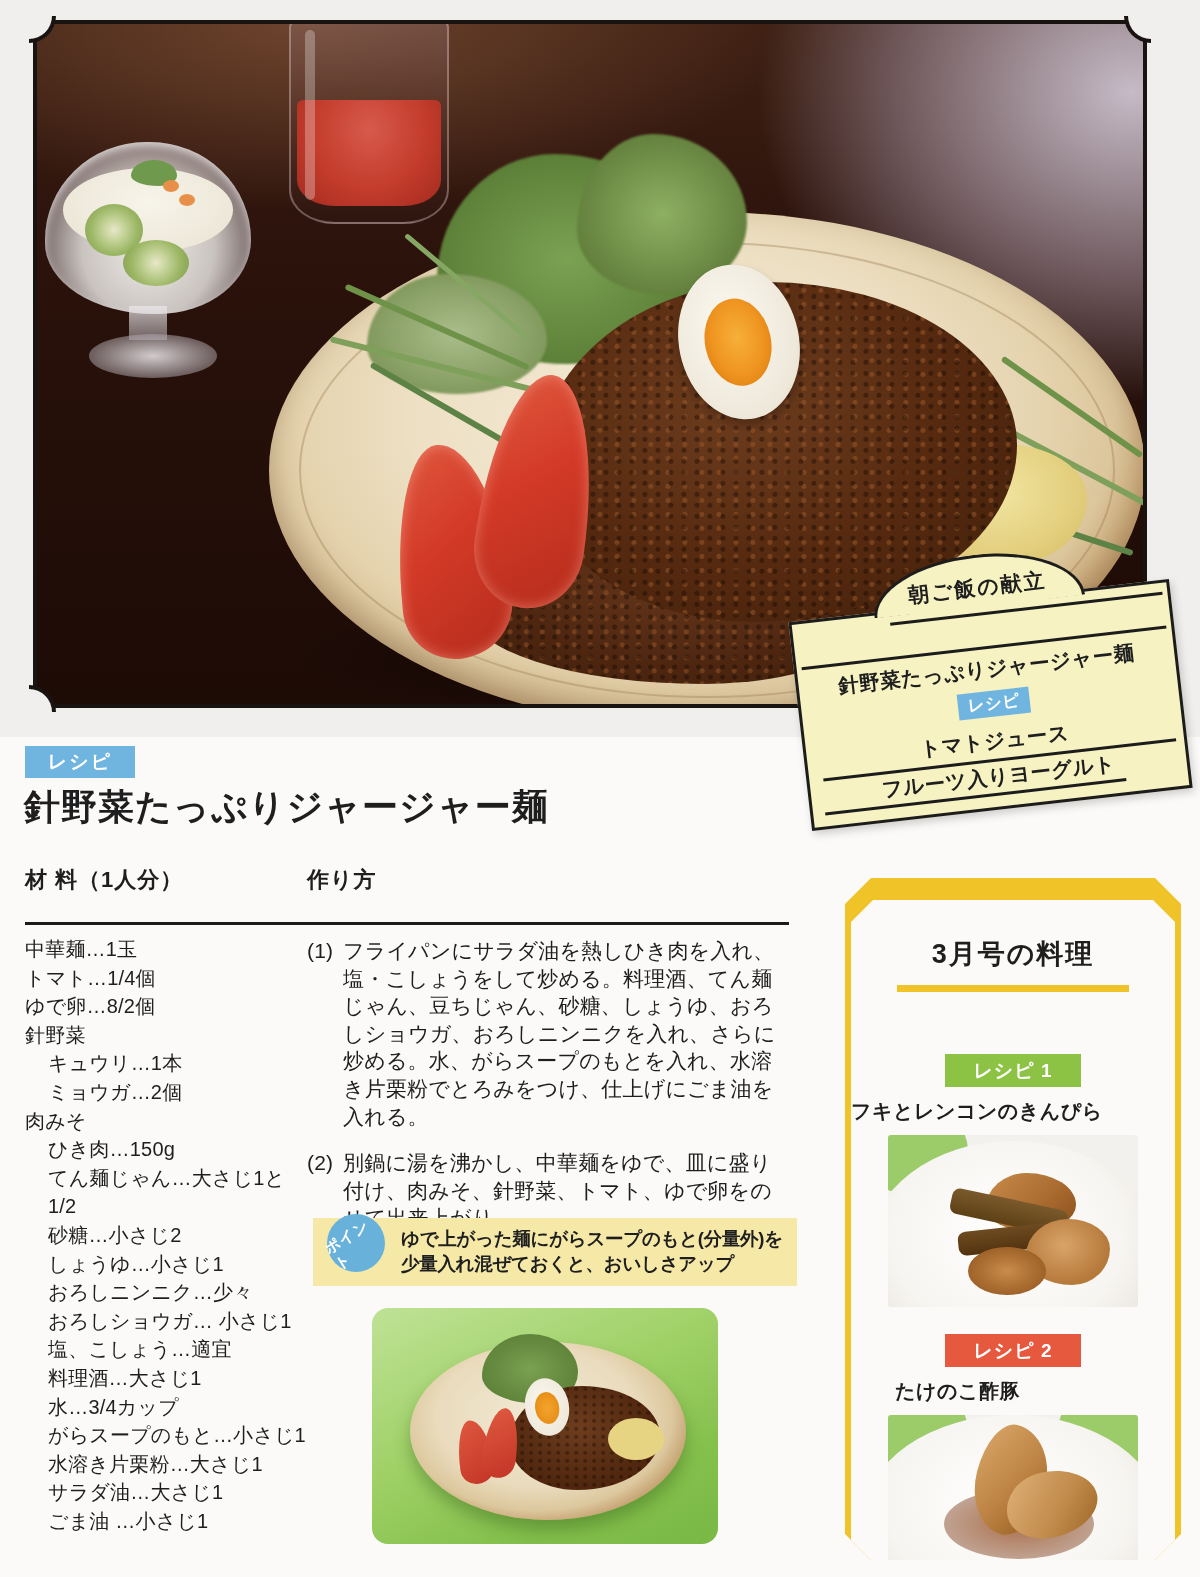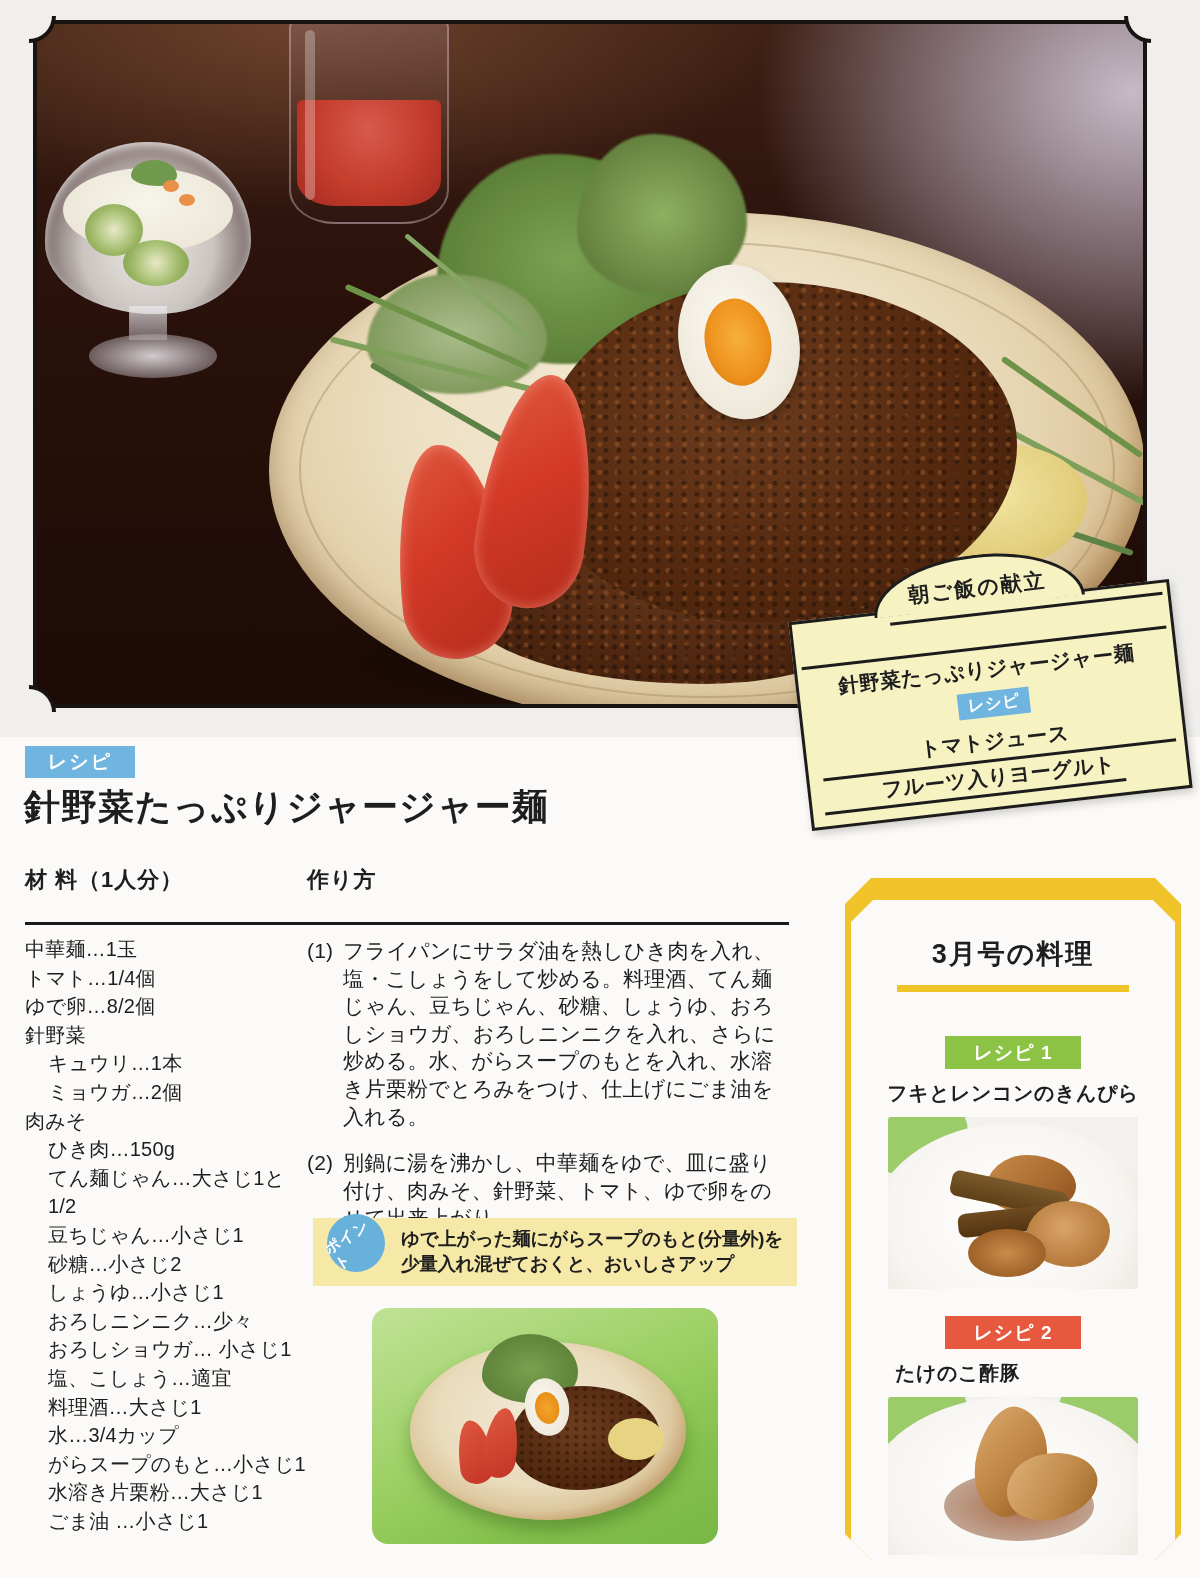--- a/index.html
+++ b/index.html
@@ -135,24 +135,24 @@
 
   
   .issue-outer{position:absolute;left:845px;top:878px;width:336px;height:682px;background:#f0c429;
     clip-path:polygon(26px 0,310px 0,336px 26px,336px 656px,310px 682px,26px 682px,0 656px,0 26px);}
   .issue-inner{position:absolute;left:6px;top:22px;width:324px;height:670px;background:#fbfaf8;
     clip-path:polygon(22px 0,302px 0,324px 22px,324px 648px,302px 670px,22px 670px,0 648px,0 22px);}
   .issue-title{margin:36px 0 0;text-align:center;font-size:27px;font-weight:bold;letter-spacing:2px;}
   .issue-bar{width:232px;height:7px;background:#f0c429;margin:13px auto 0;}
   .issue-badge{width:136px;height:33px;margin:0 auto;color:#fff;font-size:19px;font-weight:bold;
     text-align:center;line-height:33px;letter-spacing:1px;}
-  .badge-green{background:#8dc344;margin-top:44px;}
+  .badge-green{background:#8dc344;margin-top:62px;}
   .badge-red{background:#e7593f;margin-top:27px;}
   .issue-name{font-size:20px;font-weight:bold;letter-spacing:.5px;margin-top:11px;}
-  .name1{text-align:center;}
+  .name1{}
   .name2{text-align:left;padding-left:44px;}
   .issue-photo{position:relative;width:250px;margin:10px auto 0;border-radius:3px;overflow:hidden;background:#f3f1ee;}
   .iph1{height:172px;}
   .iph2{height:158px;}
   .iph-green-tl{position:absolute;left:-30px;top:-30px;width:110px;height:90px;border-radius:50%;background:#9ccb6a;}
   .iph-green-tr{position:absolute;right:-30px;top:-30px;width:110px;height:90px;border-radius:50%;background:#9ccb6a;}
   .iph-plate{position:absolute;border-radius:50%;background:radial-gradient(ellipse at 48% 42%,#ffffff 0%,#f7f5f1 55%,#e9e5de 80%,#d9d3c8 100%);}
   .blob{position:absolute;}
 </style>
 </head>
@@ -237,30 +237,30 @@
     <ul class="ing-list">
         <li>中華麺…1玉</li>
         <li>トマト…1/4個</li>
         <li>ゆで卵…8/2個</li>
         <li>針野菜</li>
         <li class="ind">キュウリ…1本</li>
         <li class="ind">ミョウガ…2個</li>
         <li>肉みそ</li>
         <li class="ind">ひき肉…150g</li>
         <li class="ind">てん麺じゃん…大さじ1と1/2</li>
-        <li class="ind">豆ちじゃん…小さじ1</li>
         <li class="ind">砂糖…小さじ2</li>
         <li class="ind">しょうゆ…小さじ1</li>
         <li class="ind">おろしニンニク…少々</li>
         <li class="ind">おろしショウガ… 小さじ1</li>
         <li class="ind">塩、こしょう…適宜</li>
         <li class="ind">料理酒…大さじ1</li>
         <li class="ind">水…3/4カップ</li>
         <li class="ind">がらスープのもと…小さじ1</li>
         <li class="ind">水溶き片栗粉…大さじ1</li>
+        <li class="ind">サラダ油…大さじ1</li>
         <li class="ind">ごま油 …小さじ1</li>
       </ul>
   </div>
 
   <div class="col-mid">
     <h2 class="col-h">作り方</h2>
     <div class="steps">
         <div class="step">
           <span class="n">(1)</span>
           <span class="t">フライパンにサラダ油を熱しひき肉を入れ、塩・こしょうをして炒める。料理酒、てん麺じゃん、豆ちじゃん、砂糖、しょうゆ、おろしショウガ、おろしニンニクを入れ、さらに炒める。水、がらスープのもとを入れ、水溶き片栗粉でとろみをつけ、仕上げにごま油を入れる。</span>

